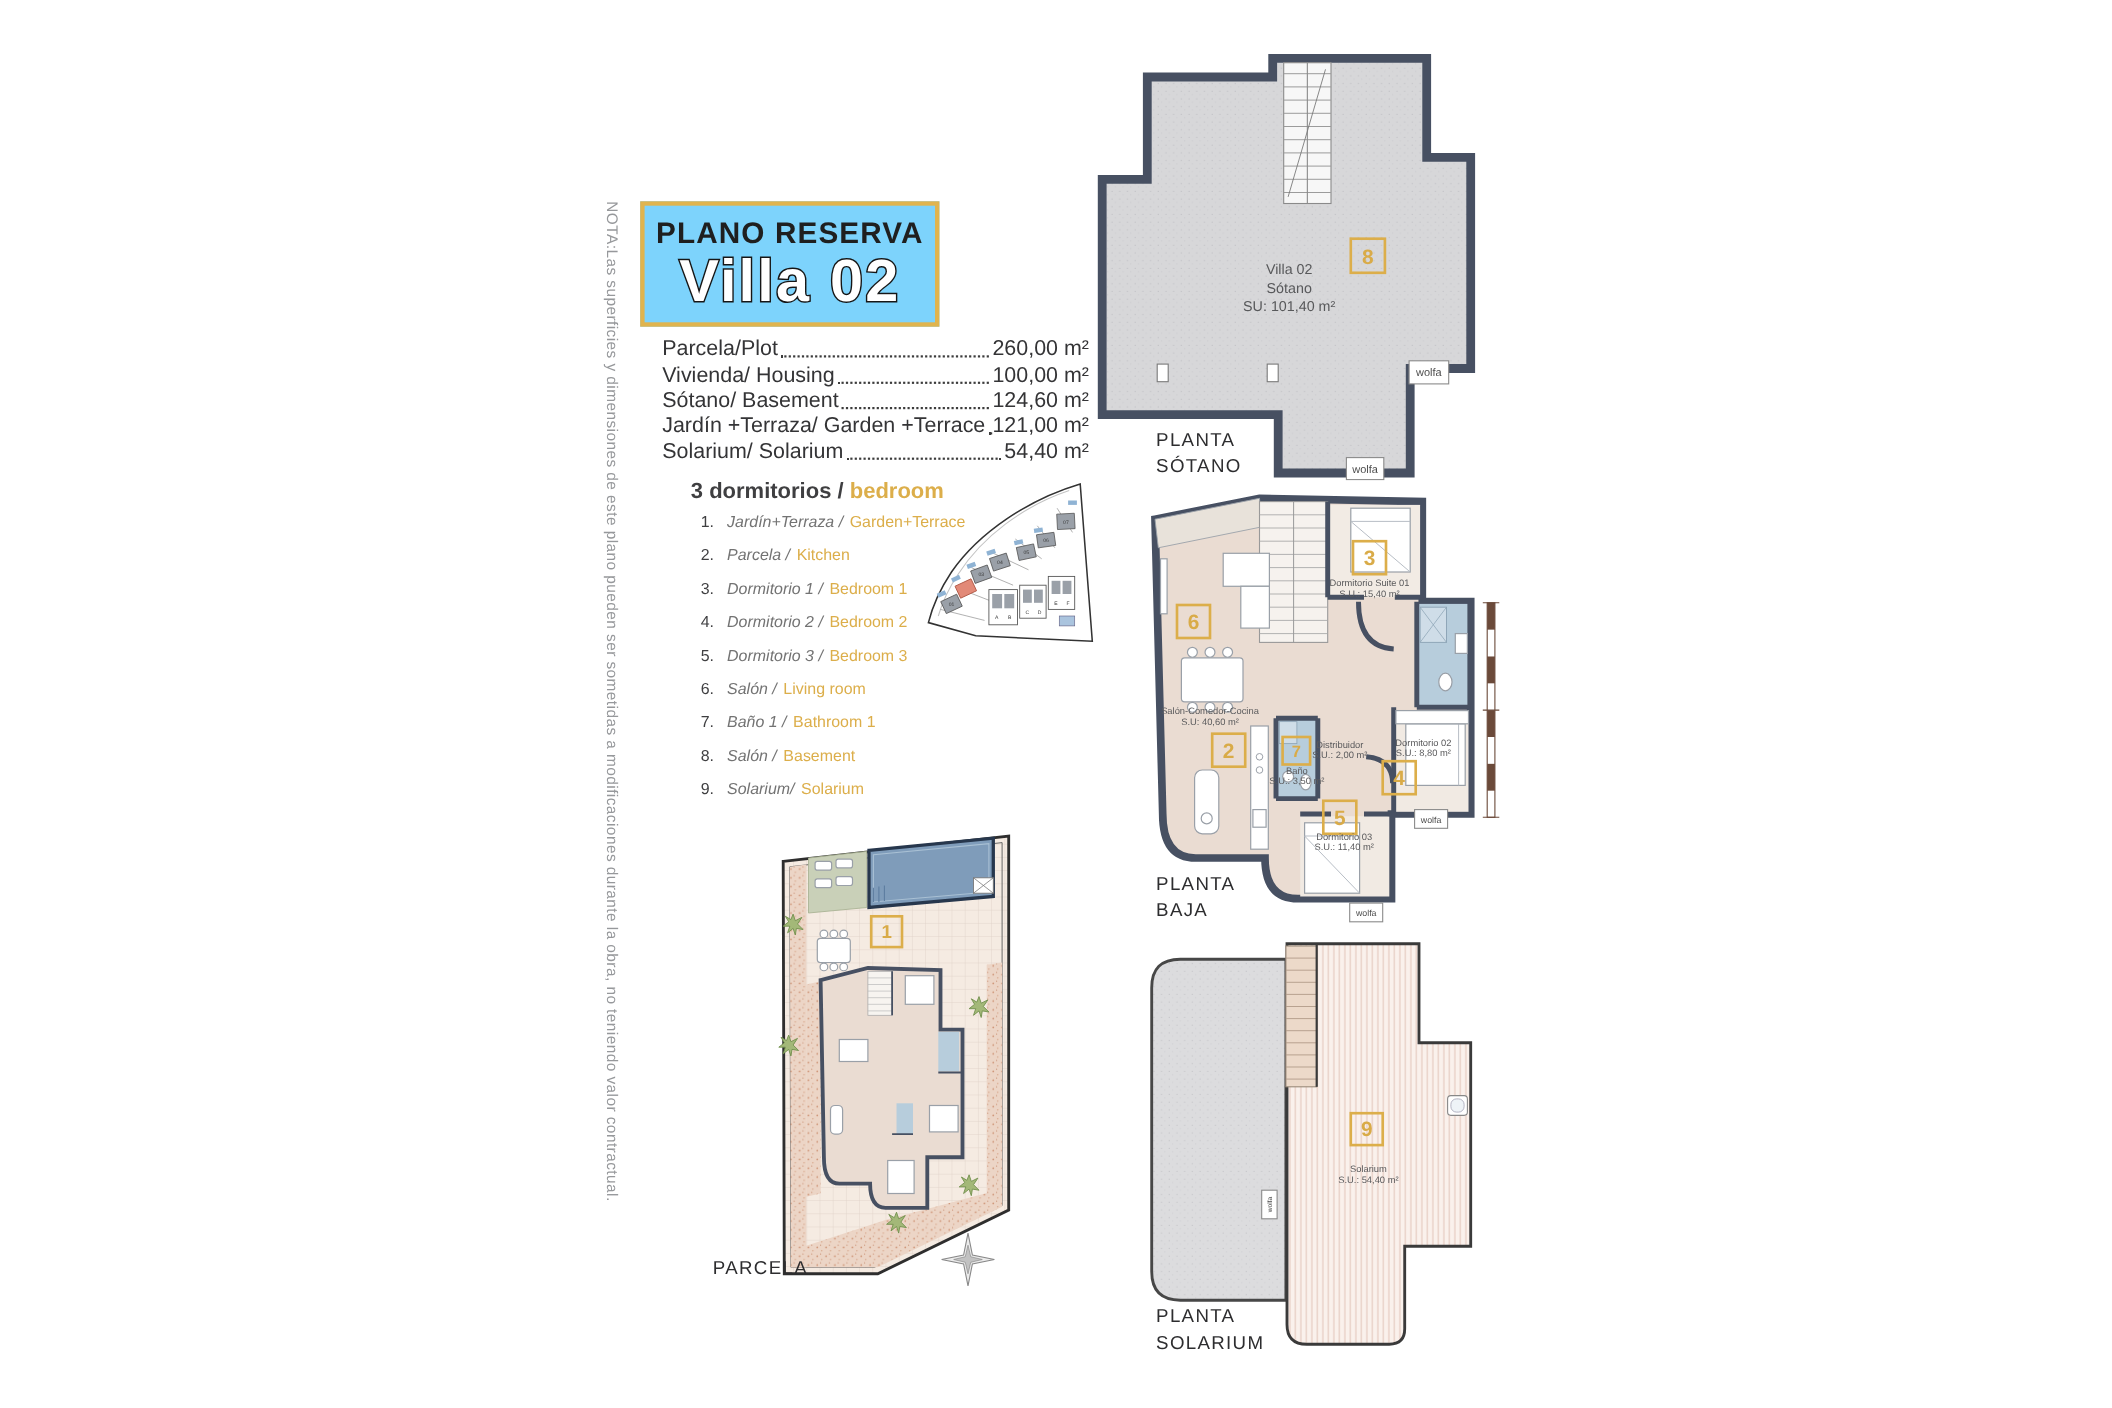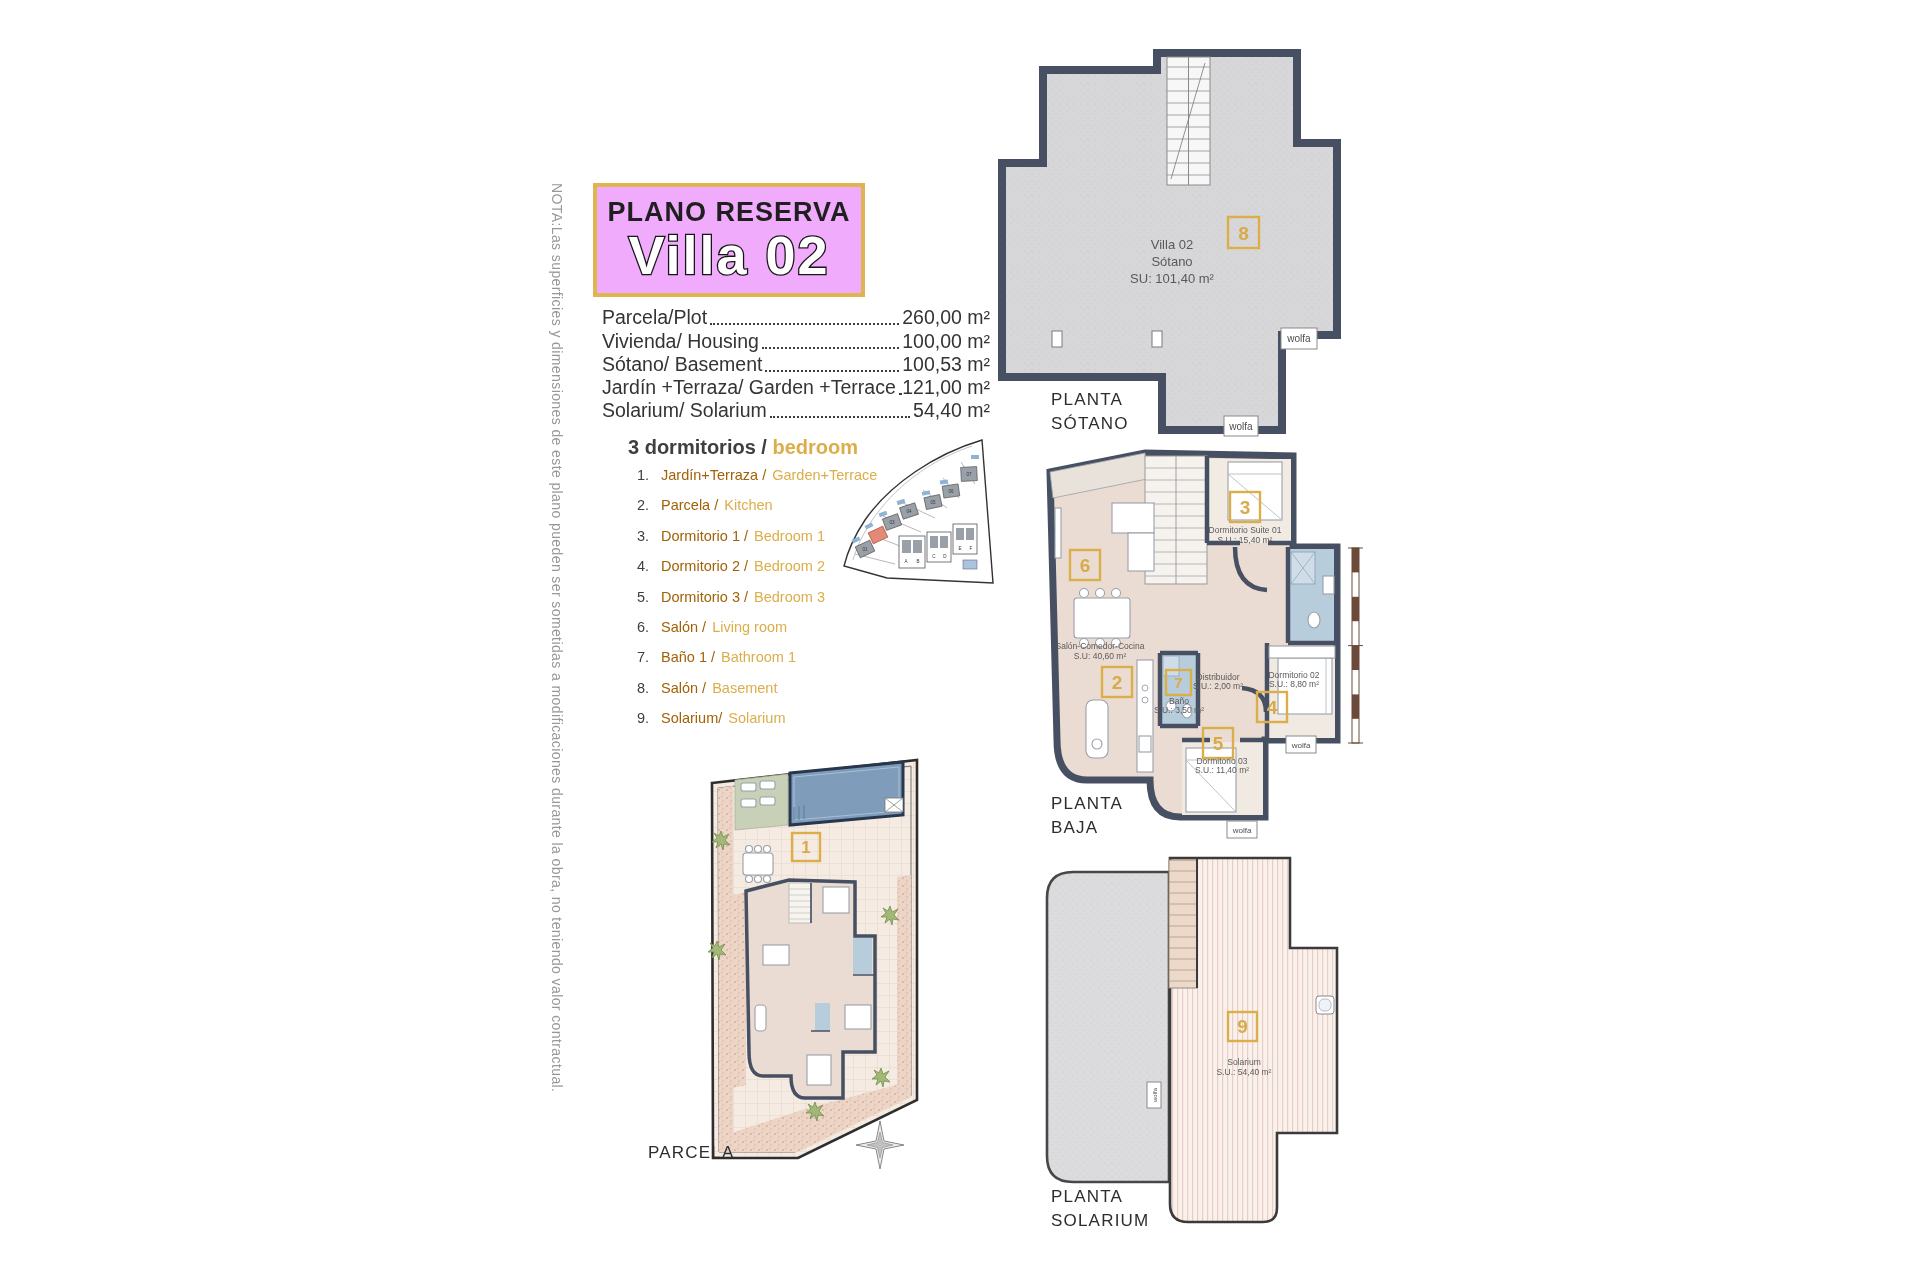--- a/index.html
+++ b/index.html
@@ -6,38 +6,38 @@
   .page{position:relative;width:1920px;height:1280px;background:#fff;overflow:hidden;
         font-family:"Liberation Sans",sans-serif;color:#3c3c3e;}
   .abs{position:absolute;}
 
   
   .note-vertical{left:549px;top:183px;height:895px;writing-mode:vertical-rl;
     font-size:14px;letter-spacing:.4px;color:#96989b;white-space:nowrap;}
 
   
   .title-box{left:582px;top:183px;width:272px;height:114px;border:4px solid #e0b44e;
-    background:#f0abfc;text-align:center;box-sizing:border-box;padding-top:10px;margin-left:11px;}
+    background:#7dd3fc;text-align:center;box-sizing:border-box;padding-top:10px;}
   .title-sub{font-size:27px;font-weight:600;letter-spacing:1px;color:#1f1f1f;}
   .villa-outline{font-size:54px;font-weight:bold;letter-spacing:2px;fill:#ffffff;
     stroke:#161616;stroke-width:2.6;paint-order:stroke;font-family:"Liberation Sans",sans-serif;}
 
   
   .measurements{left:602px;top:306px;width:388px;font-size:19.5px;color:#343436;}
   .m-row{display:flex;align-items:flex-end;height:23.3px;}
   .m-dots{flex:1;border-bottom:2.4px dotted #3c3c3c;margin:0 3px;transform:translateY(-4px);}
   .m-value{white-space:nowrap;}
 
   
   .legend-header{left:628px;top:436px;font-size:20px;color:#3f3f41;font-weight:bold;}
   .legend-header .gold{color:#dcae4a;}
   .legend-items{left:637px;top:467px;font-size:14.5px;}
   .l-item{height:30.4px;display:flex;align-items:flex-start;}
   .l-num{width:24px;color:#3f3f41;}
-  .l-es{color:#a16207;margin-right:6px;white-space:nowrap;}
+  .l-es{color:#737373;margin-right:6px;white-space:nowrap;font-style:italic;}
   .l-en{color:#dcae4a;white-space:nowrap;}
 
   
   .plan-caption{font-size:17px;color:#2d2d2f;letter-spacing:1.2px;line-height:1.4;}
 
   .plan-text{font-size:13px;fill:#58595b;}
   .room-lbl{font-size:8.5px;fill:#5a5a5c;}
   .badge-box{fill:none;stroke:#dcae4a;stroke-width:2.4;}
   .badge-num{fill:#d9ab48;font-size:19px;font-weight:bold;text-anchor:middle;}
   .badge-num-s{fill:#d9ab48;font-size:15px;font-weight:bold;text-anchor:middle;}
@@ -69,21 +69,21 @@
         <span class="m-value">260,00 m²</span>
       </div>
     <div class="m-row">
         <span>Vivienda/ Housing</span>
         <span class="m-dots"></span>
         <span class="m-value">100,00 m²</span>
       </div>
     <div class="m-row">
         <span>Sótano/ Basement</span>
         <span class="m-dots"></span>
-        <span class="m-value">100,53 m²</span>
+        <span class="m-value">124,60 m²</span>
       </div>
     <div class="m-row">
         <span>Jardín +Terraza/ Garden +Terrace</span>
         <span class="m-dots"></span>
         <span class="m-value">121,00 m²</span>
       </div>
     <div class="m-row">
         <span>Solarium/ Solarium</span>
         <span class="m-dots"></span>
         <span class="m-value">54,40 m²</span>

